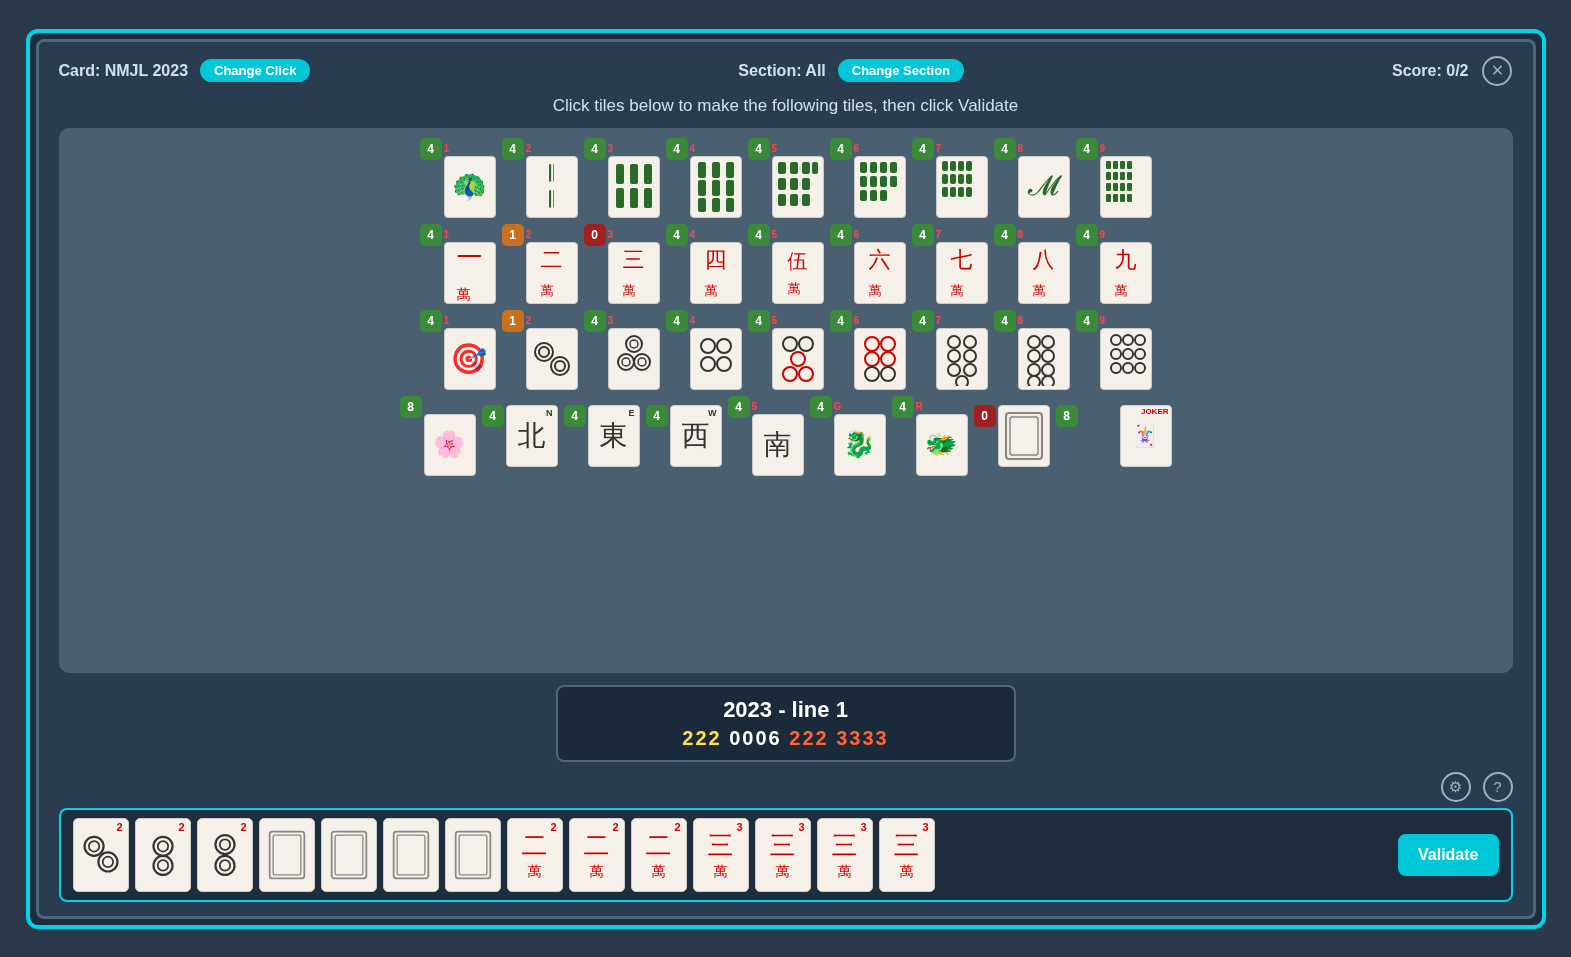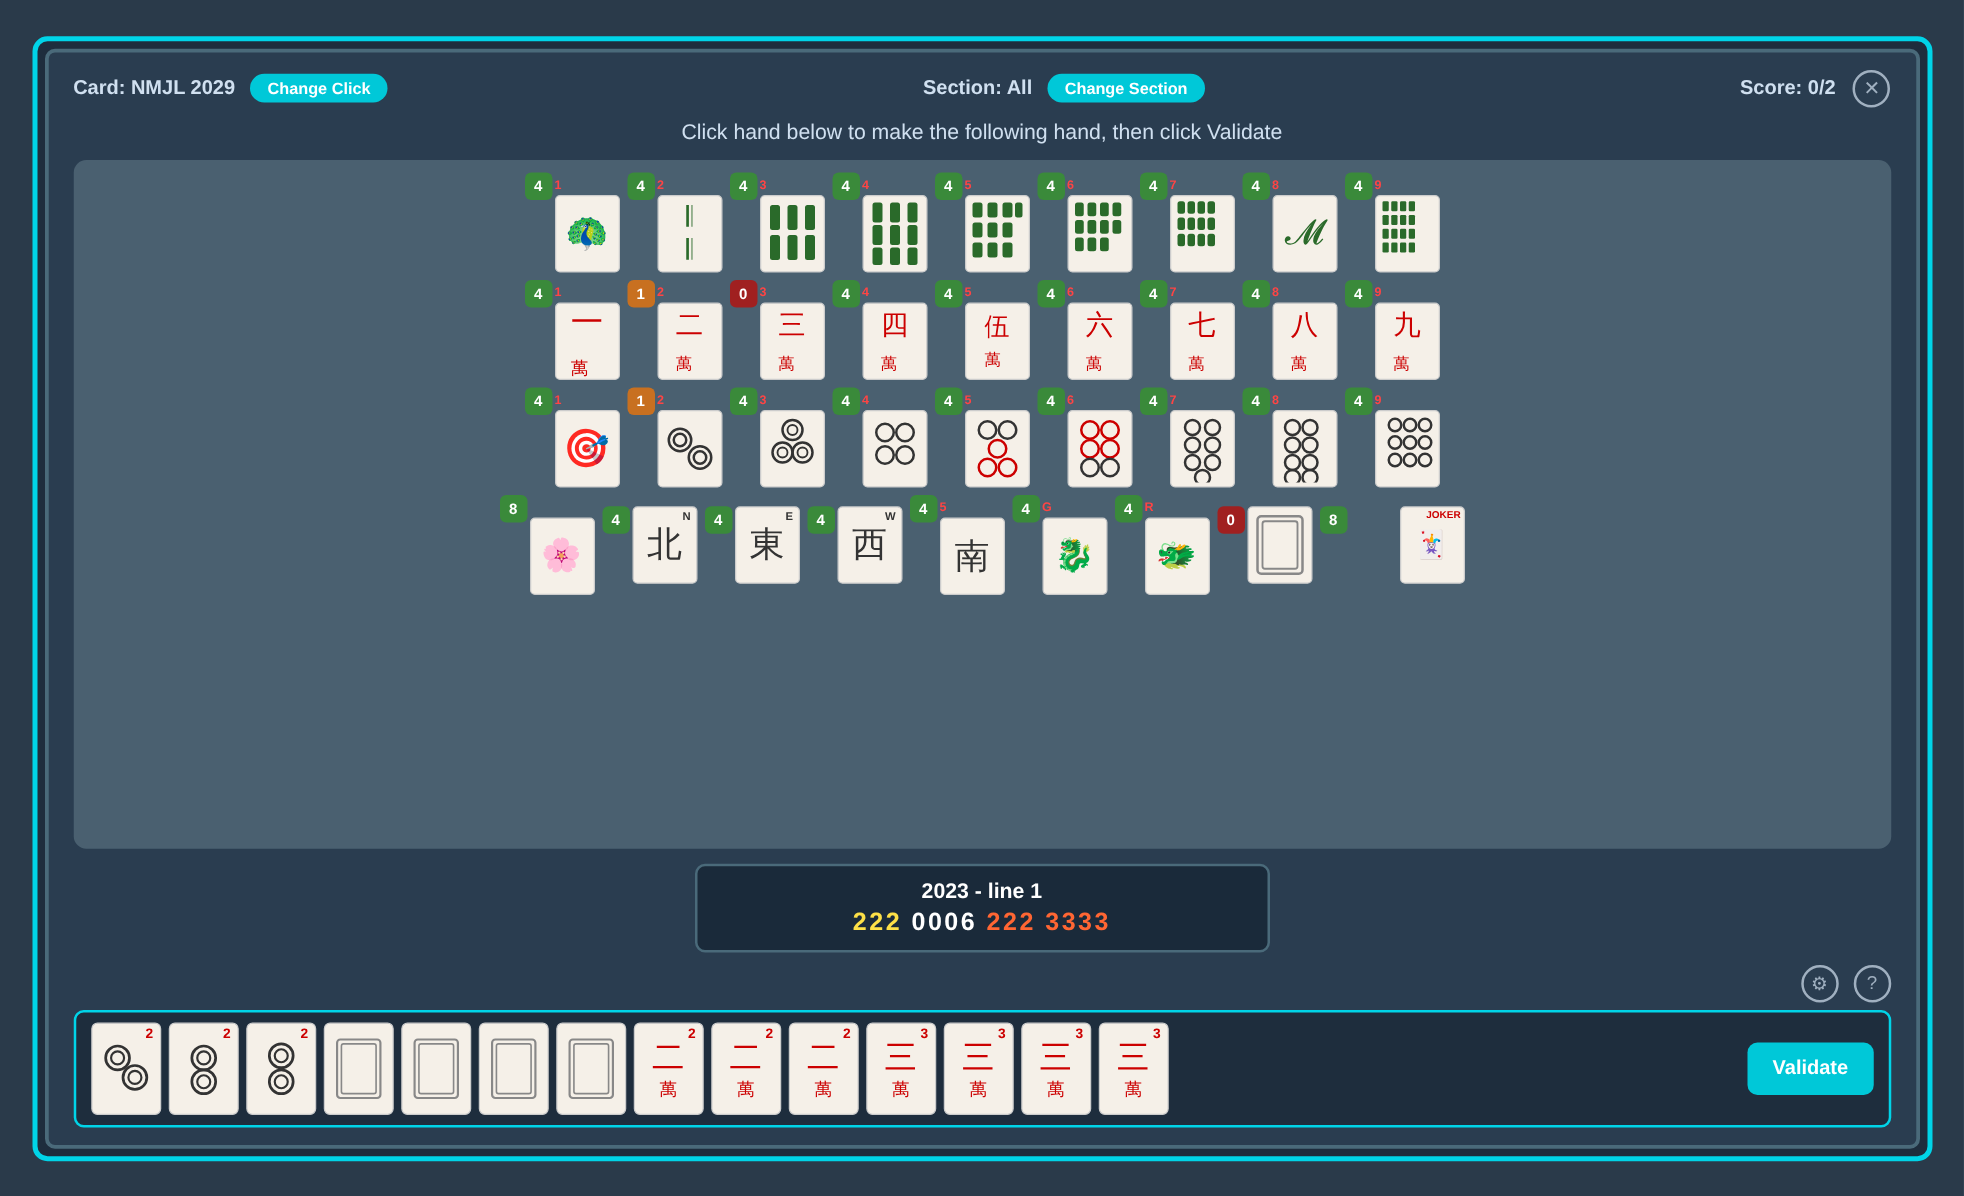--- a/index.html
+++ b/index.html
@@ -165,21 +165,21 @@
       background: #1a2a3a;
       border: 2px solid #4a6a7a;
       border-radius: 8px;
       padding: 10px 20px;
       text-align: center;
       margin: 0 auto 10px auto;
       width: 460px;
     }
     .hand-title {
       color: #fff;
-      font-size: 17px;
+      font-size: 22px;
       font-weight: bold;
       margin-bottom: 4px;
     }
     .hand-pattern {
       font-size: 20px;
       font-weight: bold;
       letter-spacing: 2px;
     }
     .hand-green { color: #fde047; }
     .hand-red { color: #ff6633; }
@@ -252,36 +252,36 @@
     .player-tile svg { width: 46px; height: 60px; }
   </style>
 </head>
 <body>
 
 <div class="outer-border">
   <div class="inner-border">
 
     <div class="header">
       <div class="header-left">
-        <span class="header-label">Card: NMJL 2029</span>
+        <span class="header-label">Card: NMJL 2023</span>
         <button class="btn-teal">Change Click</button>
       </div>
       <div class="header-center">
         <span class="header-label">Section: All</span>
         <button class="btn-teal">Change Section</button>
       </div>
       <div class="header-right">
         <span class="header-label">Score: 0/2</span>
         <button class="close-btn">
           <span>✕</span>
         </button>
       </div>
     </div>
 
-    <div class="instruction">Click hand below to make the following hand, then click Validate</div>
+    <div class="instruction">Click tiles below to make the following tiles, then click Validate</div>
 
     <div class="tile-grid-container">
 
       <div class="tile-row">
 
         <div class="tile-group">
           <div style="display:flex;align-items:flex-start;gap:2px">
             <span class="count-badge badge-green">4</span>
             <div style="position:relative;">
               <span class="tile-number">1</span>

